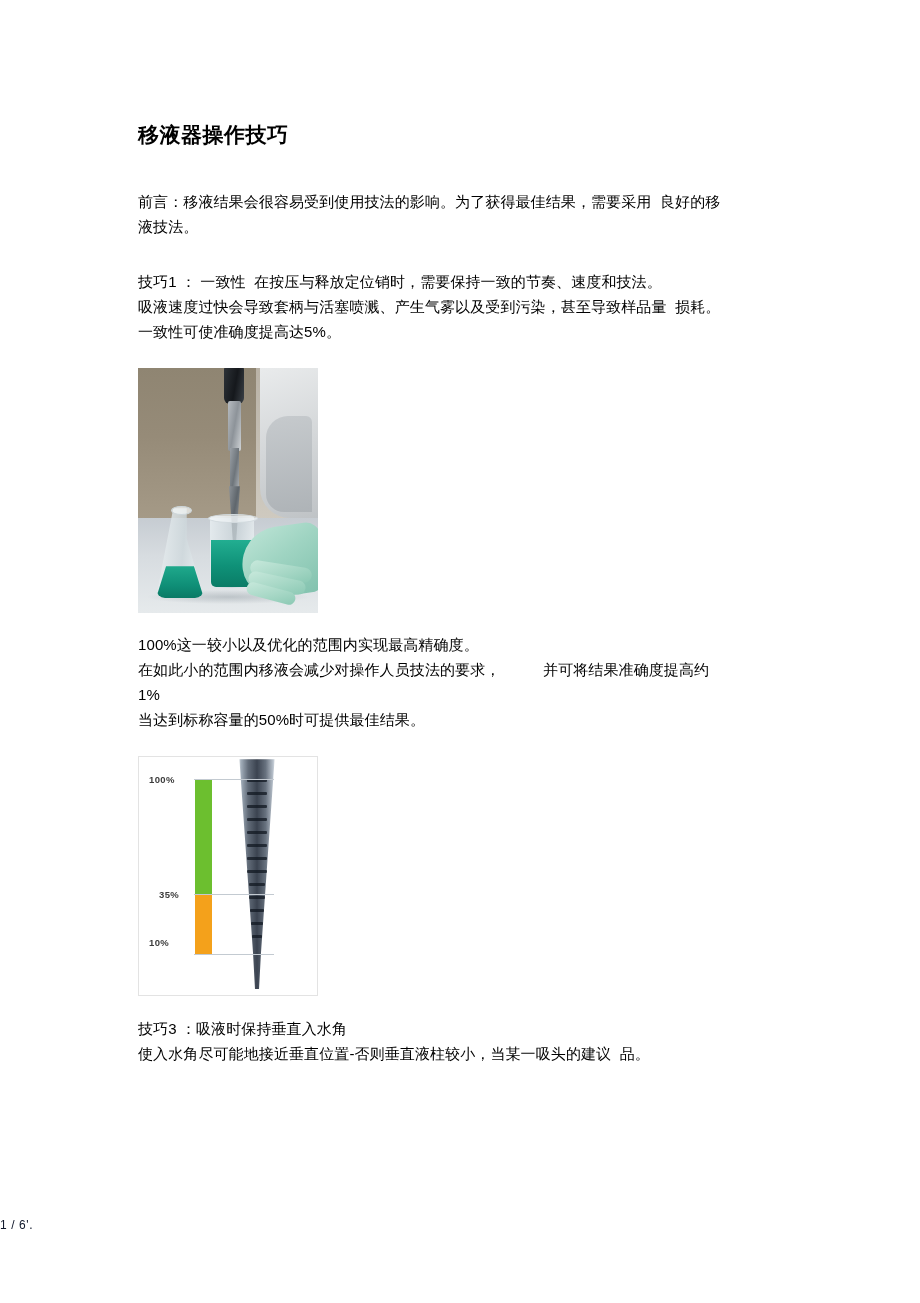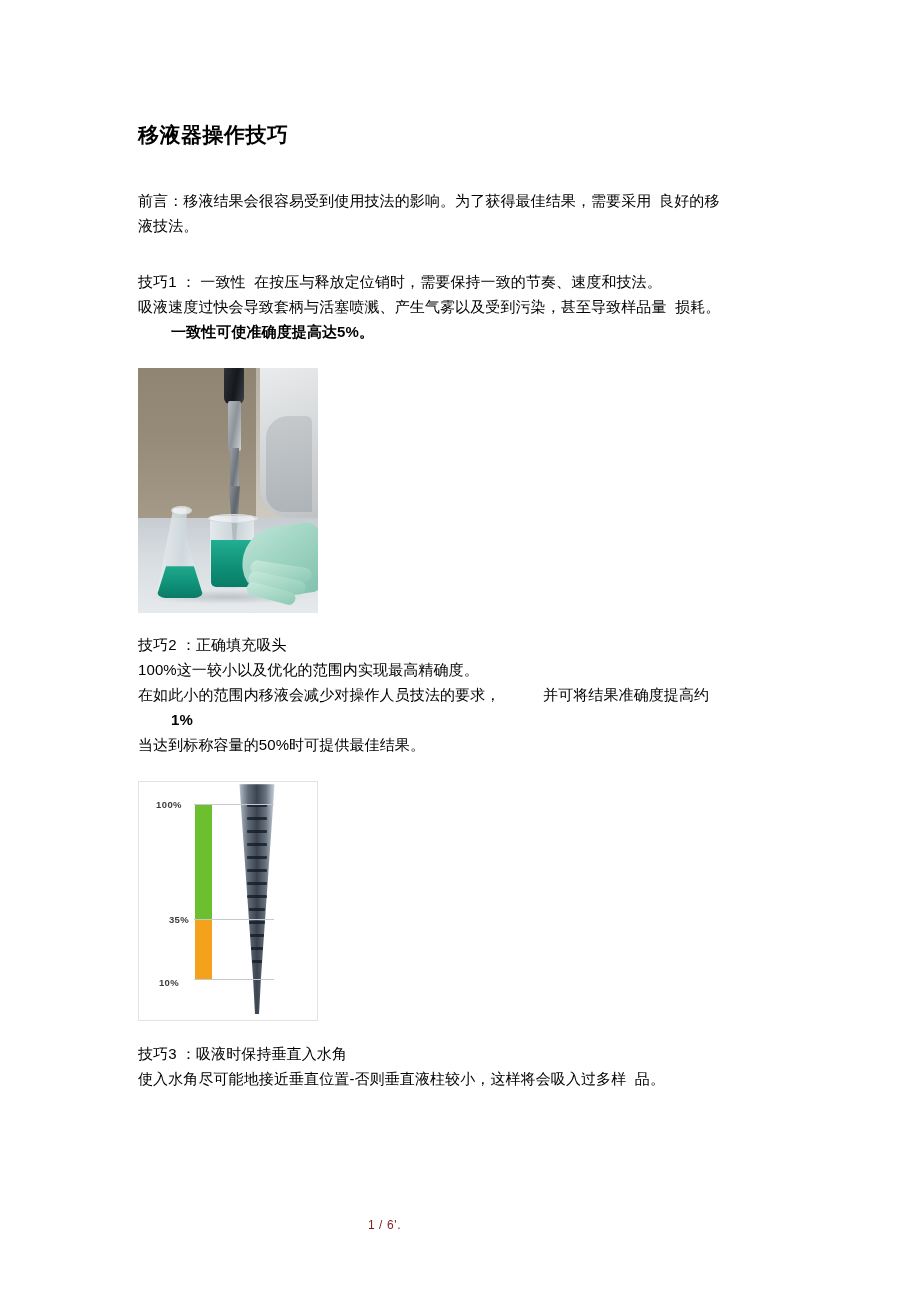--- a/index.html
+++ b/index.html
@@ -38,24 +38,24 @@
   }
 
   
   .para {
     font-size: 15px;
     line-height: 25px;
     margin: 0;
     color: #000;
     letter-spacing: 0.1px;
   }
-  .para-intro { padding-top: 42px; font-family: Liberation Serif, serif; }
+  .para-intro { padding-top: 42px; }
   .para-tip1 { padding-top: 30px; }
   .para-line { display: block; white-space: pre-wrap; }
-  .bold { font-weight: bold; margin-left: 33px; }
+  .bold { font-weight: normal; }
 
   .para-tip2 { padding-top: 19px; }
   .para-tip3 { padding-top: 20px; }
 
   
   .figure-photo {
     margin-top: 24px;
     width: 180px;
     height: 245px;
     position: relative;
@@ -232,32 +232,32 @@
     position: absolute;
     height: 1px;
     background: #c3cad1;
   }
   .dg-label {
     position: absolute;
     font-size: 9.5px;
     font-weight: bold;
     color: #3c3c3c;
     letter-spacing: 0.4px;
-    text-align: center;
+    text-align: left;
     width: 40px;
   }
 
   
   .footer {
     position: absolute;
     left: 0; right: 0;
     top: 1218px;
-    text-align: center;
+    text-align: left;
     font-size: 12px;
-    color: #7f1d1d;
+    color: #0f172a;
     letter-spacing: 0.6px;
   }
 </style>
 </head>
 <body>
 
 <div class="page">
   <div class="content">
 
     <h1 class="doc-title">移液器操作技巧</h1>
@@ -290,21 +290,20 @@
       <div class="ph-beaker"></div>
       <div class="ph-beaker-liq"></div>
       <div class="ph-beaker-lip"></div>
       <div class="ph-glove"></div>
       <div class="ph-finger ph-f1"></div>
       <div class="ph-finger ph-f2"></div>
       <div class="ph-finger ph-f3"></div>
     </div>
 
     <p class="para para-tip2">
-      <span class="para-line">技巧2 ：正确填充吸头</span>
       <span class="para-line">100%这一较小以及优化的范围内实现最高精确度。</span>
       <span class="para-line">在如此小的范围内移液会减少对操作人员技法的要求，          并可将结果准确度提高约</span>
       <span class="para-line bold">1%</span>
       <span class="para-line">当达到标称容量的50%时可提供最佳结果。</span>
     </p>
 
     <div class="figure-diagram">
       <div class="dg-III">III</div>
 
       <div class="dg-tip">
@@ -327,24 +326,24 @@
       <div class="dg-bar-track"></div>
       <div class="dg-bar-green"></div>
       <div class="dg-bar-orange"></div>
 
       <div class="dg-leader" style="left:55px; top:22px; width:80px;"></div>
       <div class="dg-leader" style="left:55px; top:137px; width:80px;"></div>
       <div class="dg-leader" style="left:55px; top:197px; width:80px;"></div>
 
       <div class="dg-label" style="left:10px; top:17px;">100%</div>
       <div class="dg-label" style="left:20px; top:132px;">35%</div>
-      <div class="dg-label" style="left:10px; top:195px;">10%</div>
+      <div class="dg-label" style="left:10px; top:180px;">10%</div>
     </div>
 
     <p class="para para-tip3">
       <span class="para-line">技巧3 ：吸液时保持垂直入水角</span>
-      <span class="para-line">使入水角尽可能地接近垂直位置-否则垂直液柱较小，这样将会吸入过多样  品。</span>
+      <span class="para-line">使入水角尽可能地接近垂直位置-否则垂直液柱较小，当某一吸头的建议  品。</span>
     </p>
 
   </div>
 
   <div class="footer">1 / 6'.</div>
 </div>
 
 </body></html>

